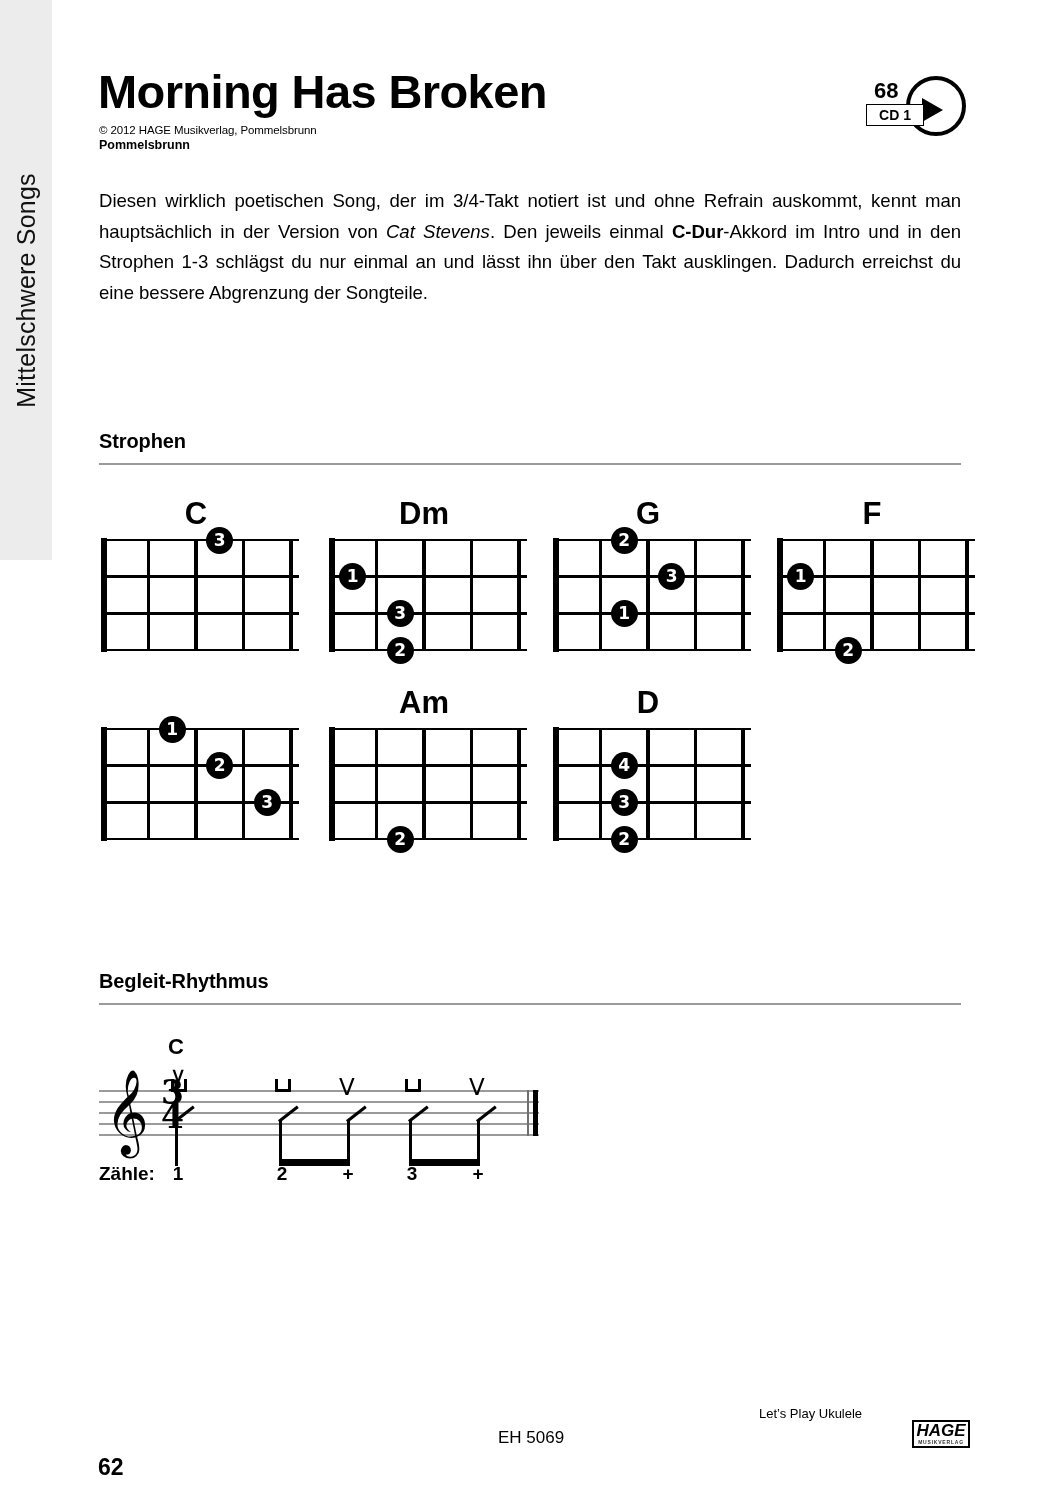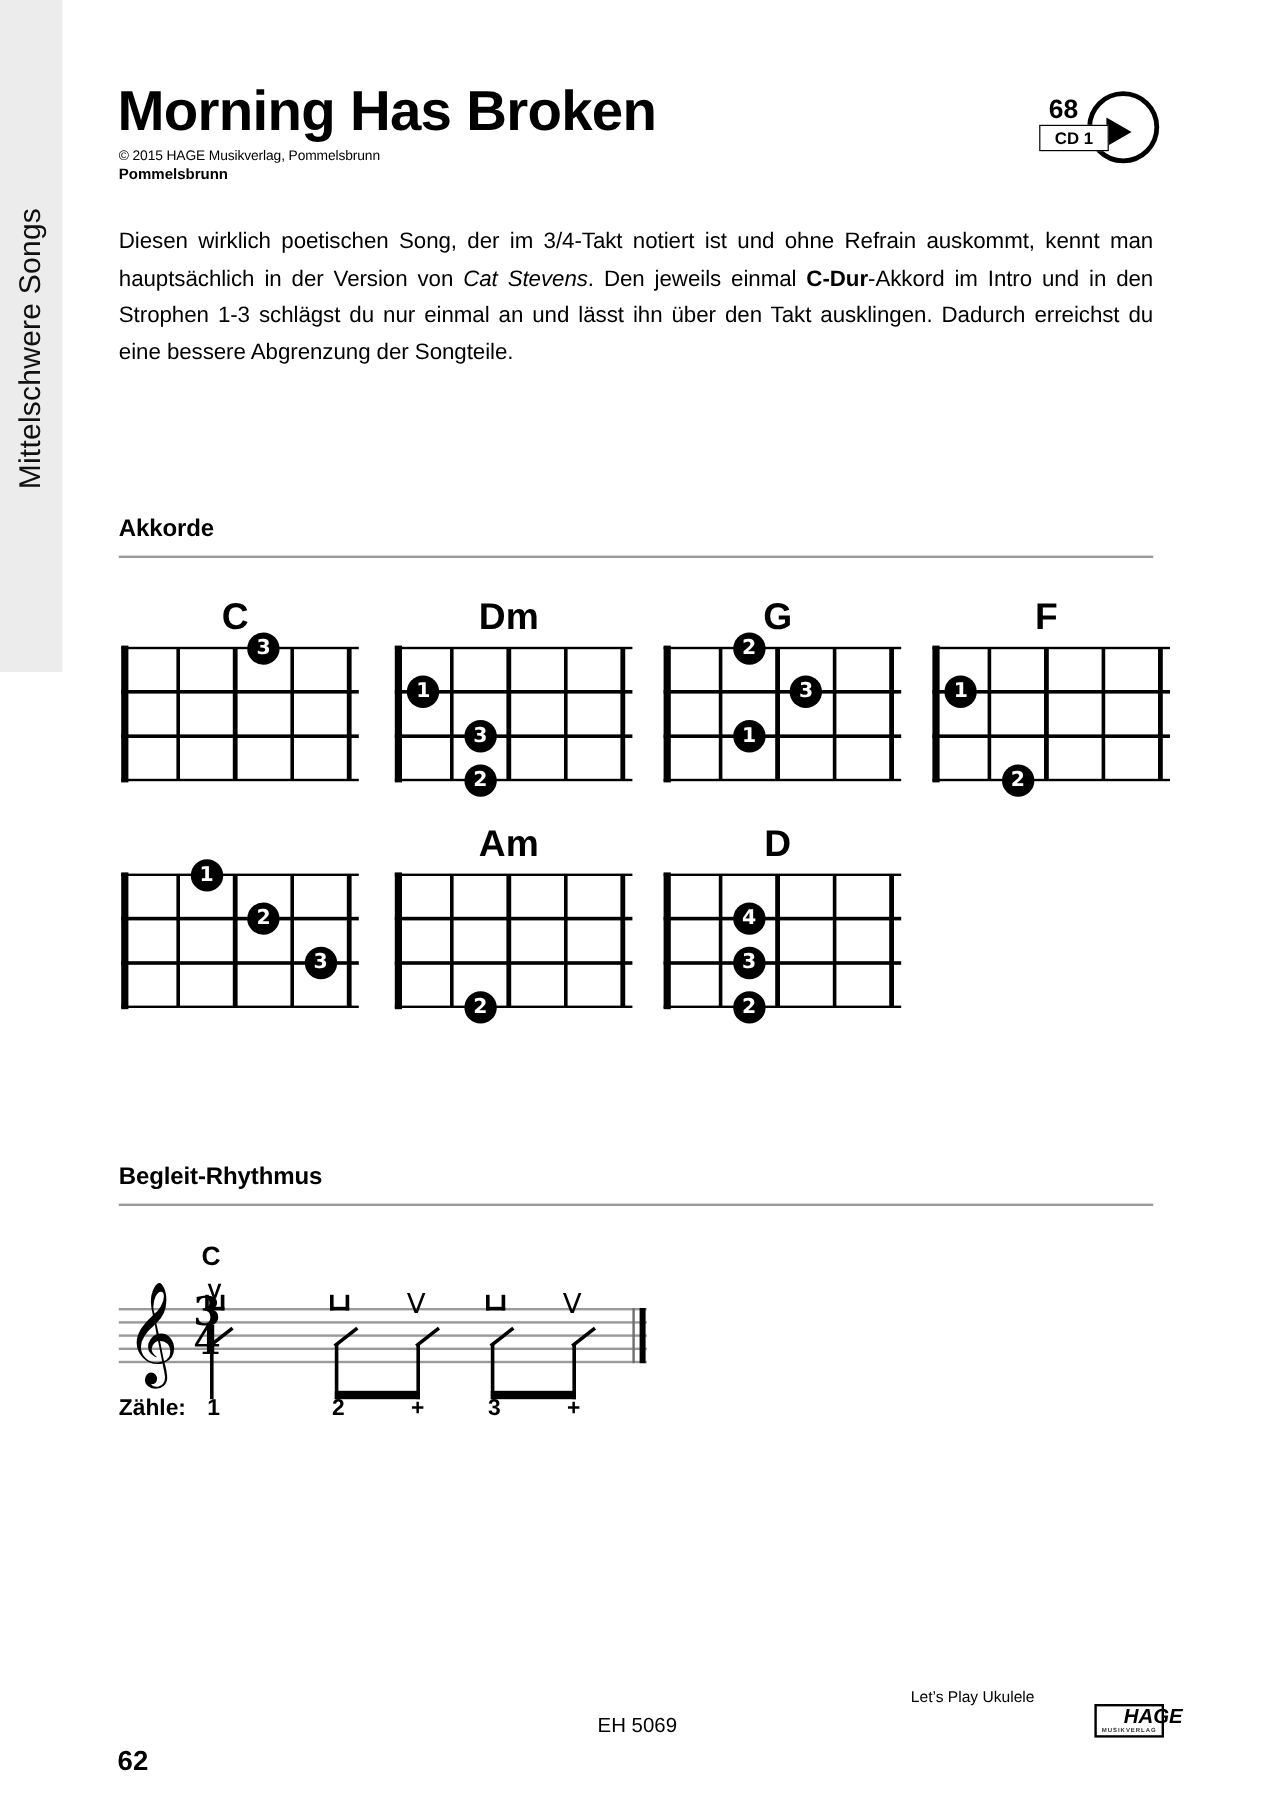--- a/index.html
+++ b/index.html
@@ -105,51 +105,50 @@
   .footer-code{position:absolute;left:498px;top:1428px;font-size:17px;}
   .footer-book{position:absolute;left:759px;top:1406px;font-size:13px;text-align:center;}
   .hage{
     position:absolute;left:912px;top:1420px;width:58px;height:28px;
     border:2px solid #000;box-sizing:border-box;background:#fff;
   }
   .hage-name{
     position:absolute;left:0;top:0;width:100%;text-align:center;
     font-size:17px;font-weight:bold;font-style:italic;line-height:18px;
     font-family:"Liberation Sans", sans-serif;
-    padding-left:20px;
   }
   .hage-sub{
     position:absolute;left:0;top:17px;width:100%;text-align:center;
     font-size:5px;font-weight:bold;letter-spacing:.8px;color:#333;
   }
 </style>
 </head>
 <body>
 
 <div class="side-tab">
   <div class="side-tab-label">Mittelschwere Songs</div>
 </div>
 
 <div class="title">Morning Has Broken</div>
-<div class="copyright">© 2015 HAGE Musikverlag, Pommelsbrunn</div>
+<div class="copyright">© 2012 HAGE Musikverlag, Pommelsbrunn</div>
 <div class="traditional">Pommelsbrunn</div>
 
 <div class="cd-badge">
   <div class="cd-circle">
     <div class="cd-play"></div>
   </div>
   <div class="cd-track">68</div>
   <div class="cd-num">CD 1</div>
 </div>
 
 <div class="intro">
   <span>Diesen wirklich poetischen Song, der im 3/4-Takt notiert ist und ohne Refrain auskommt, kennt man hauptsächlich in der Version von </span><i>Cat Stevens</i><span>. Den jeweils einmal </span><b>C-Dur</b><span>-Akkord im Intro und in den Strophen 1-3 schlägst du nur einmal an und lässt ihn über den Takt ausklingen. Dadurch erreichst du eine bessere Abgrenzung der Songteile.</span>
 </div>
 
-<div class="section-h" style="left:99px;top:430px;">Akkorde</div>
+<div class="section-h" style="left:99px;top:430px;">Strophen</div>
 <div class="section-rule" style="top:463px;"></div>
 
 <div id="chord-area">
     <div class="chord" style="left: 101px; top: 540px;">
       <div class="chord-name">C</div>
       <div class="grid">
         <div class="nut"></div>
         <div class="string" style="top: -1.3px;"></div>
         <div class="string" style="top: 35.3px;"></div>
         <div class="string" style="top: 72px;"></div>

